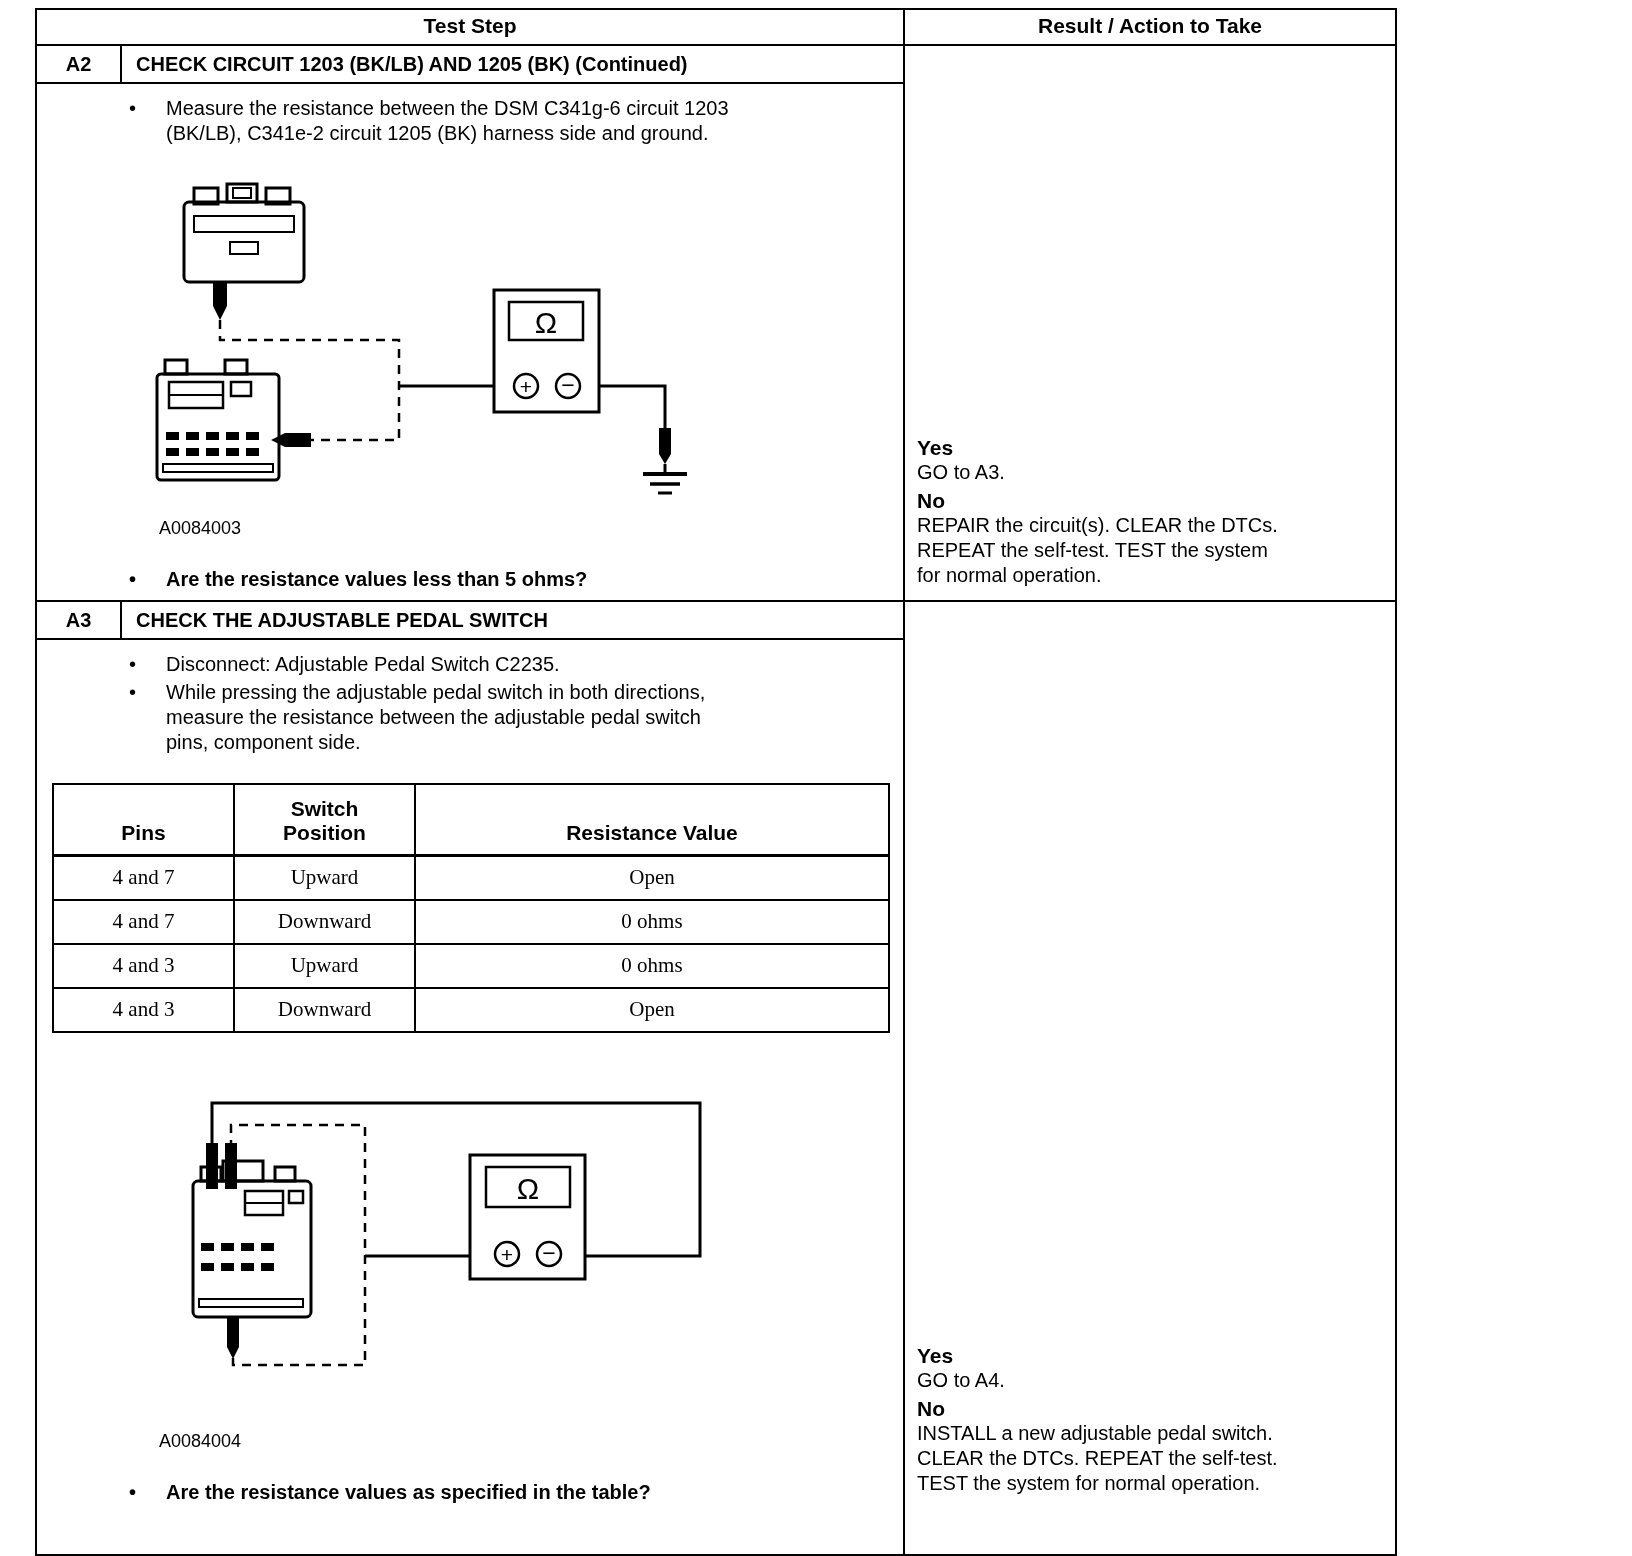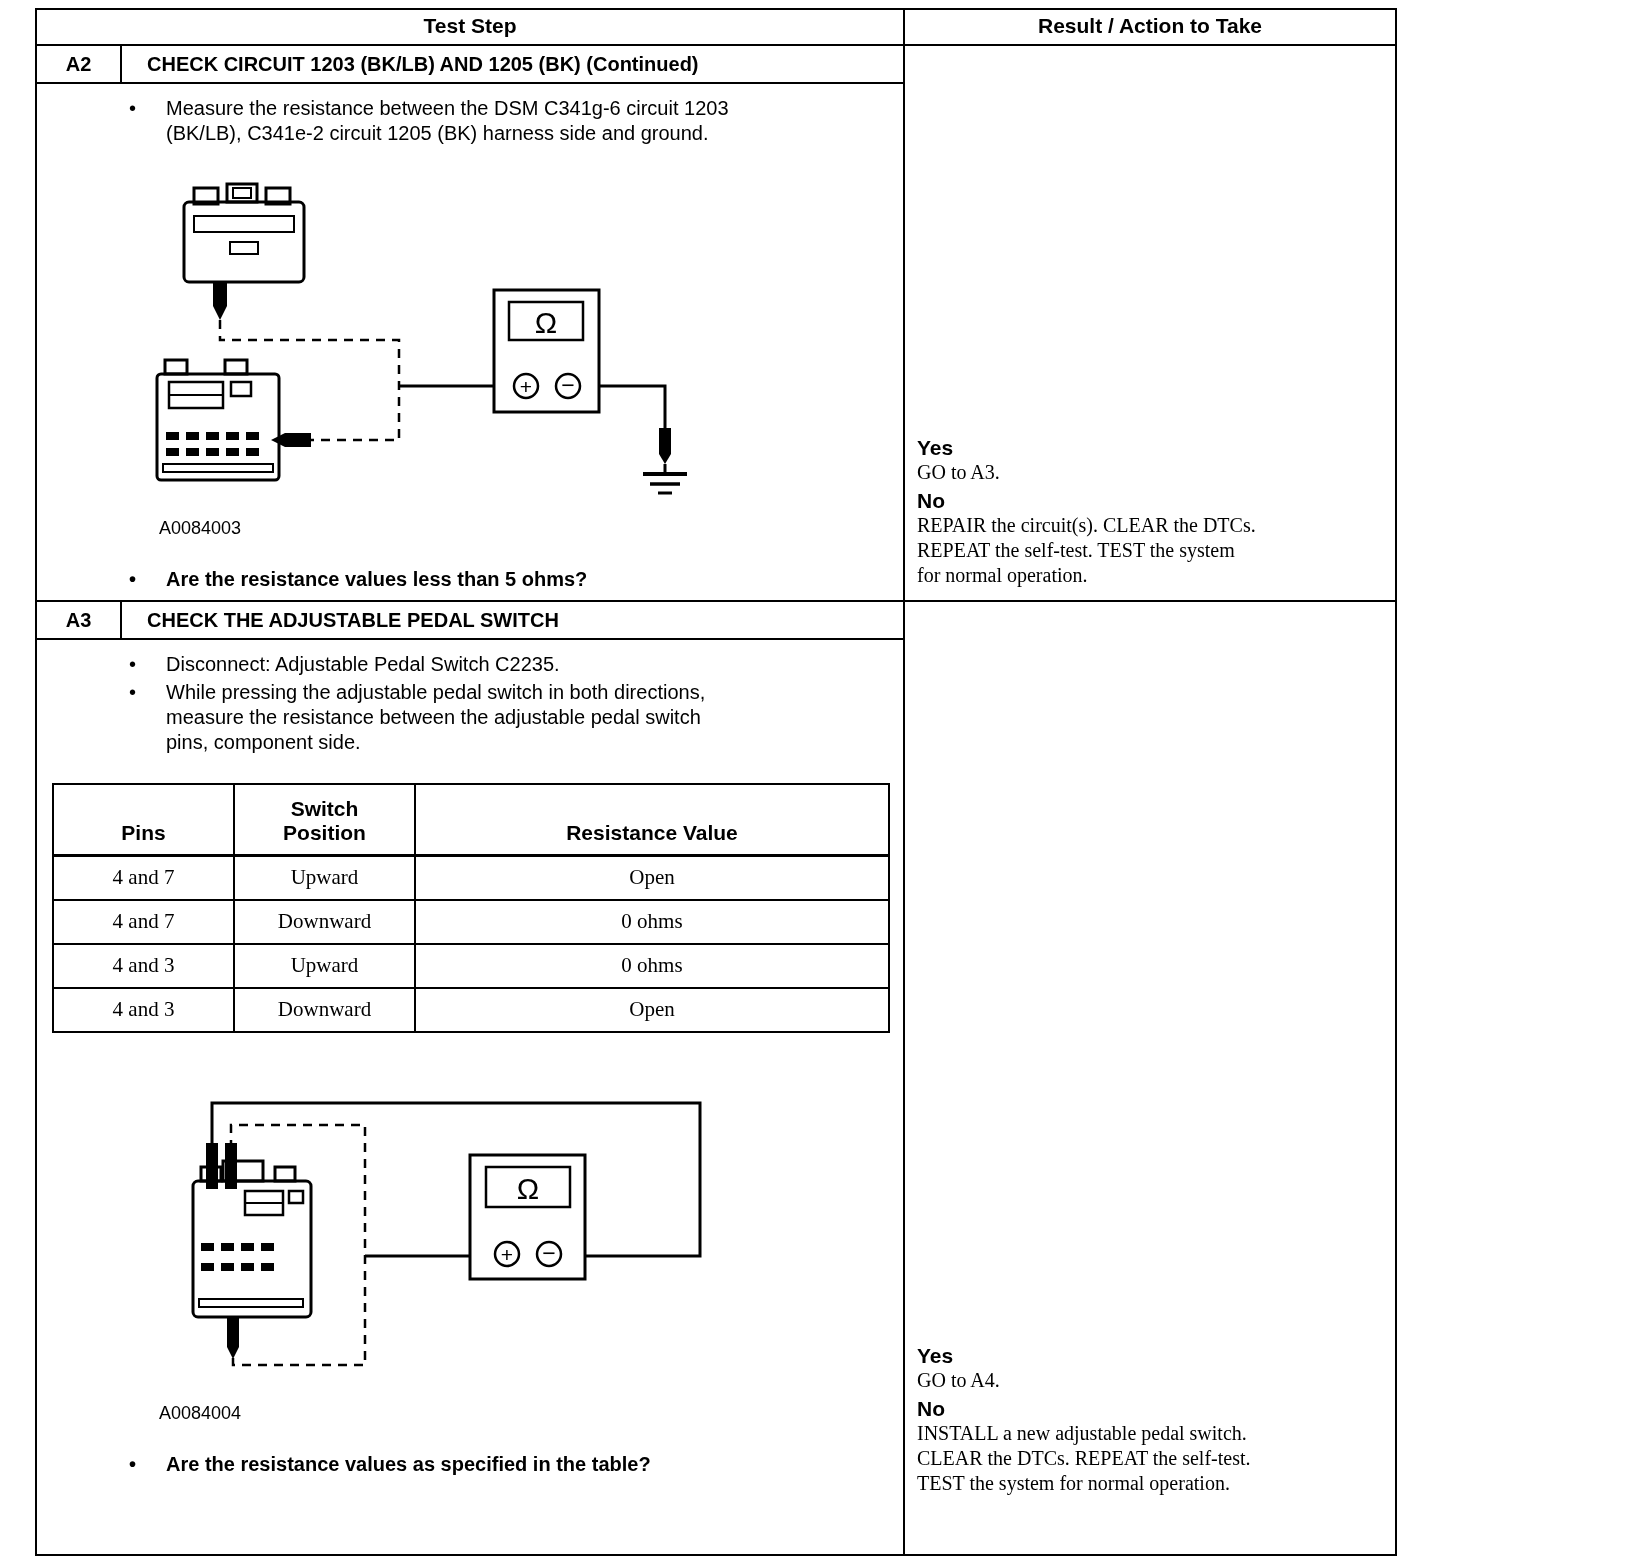--- a/index.html
+++ b/index.html
@@ -8,49 +8,49 @@
   .page { position: relative; width: 1632px; height: 1556px; background: #fff; overflow: hidden; }
 
   table.main { position: absolute; left: 35px; top: 8px; width: 1360px; border-collapse: collapse; table-layout: fixed; }
   table.main th, table.main td { border: 2px solid #000; }
 
   tr.header-row th { height: 36px; font-size: 21px; font-weight: 700; text-align: center; padding: 2px 0 4px; }
 
   td.title-cell { height: 38px; padding: 0; border-bottom: 3px solid #000; margin-left: 12px; }
   .title-bar { display: flex; align-items: stretch; height: 100%; }
   .step-id { width: 85px; min-width: 85px; border-right: 2px solid #000; display: flex; align-items: center; justify-content: center; font-weight: 700; font-size: 20px; }
-  .step-title { display: flex; align-items: center; padding-left: 25px; font-weight: 700; font-size: 20px; }
+  .step-title { display: flex; align-items: center; padding-left: 14px; font-weight: 700; font-size: 20px; }
 
   td.content-cell { vertical-align: top; padding: 12px 8px 6px 0; }
   td.content-a2 { height: 512px; }
   td.content-a3 { height: 916px; }
 
   .bullet { display: flex; padding-left: 92px; font-size: 20px; line-height: 1.24; margin-bottom: 3px; }
   .bullet .dot { width: 37px; flex: none; }
   .bullet .btxt { max-width: 712px; white-space: pre-line; }
   .bullet.q { font-weight: 700; margin-top: 28px; }
 
   .fig-label { margin: 16px 0 0 122px; font-size: 18px; }
-  .fig-label.a3 { margin-top: 20px; }
+  .fig-label.a3 { margin-top: 48px; }
 
   svg.diagram { display: block; }
   svg.diag-a2 { margin: 36px 0 0 72px; }
   svg.diag-a3 { margin: 60px 0 0 148px; }
 
   table.switch-table { border-collapse: collapse; margin: 28px 0 0 15px; }
   table.switch-table th, table.switch-table td { border: 2px solid #000; text-align: center; }
   table.switch-table th { height: 72px; vertical-align: bottom; font-size: 21px; font-weight: 700; padding: 8px 20px 9px; white-space: pre-line; border-bottom: 3px solid #000; }
   table.switch-table td { height: 44px; font-family: "Liberation Serif", serif; font-size: 21px; }
   .col-pins { width: 181px; } .col-pos { width: 181px; } .col-res { width: 474px; }
 
   td.result-cell { vertical-align: bottom; padding: 8px 10px 12px 12px; }
   td.result-a3 { padding-bottom: 58px; }
   .yn-label { font-weight: 700; font-size: 21px; line-height: 1.2; }
   .yn-label.gap { margin-top: 3px; }
-  .yn-text { font-size: 20px; line-height: 1.25; white-space: pre-line; font-family: Liberation Serif, serif; }
+  .yn-text { font-size: 20px; line-height: 1.25; white-space: pre-line; }
 </style>
 </head>
 <body>
 
 <div class="page">
   <table class="main">
     <colgroup>
         <col style="width:868px">
         <col style="width:492px">
       </colgroup>

